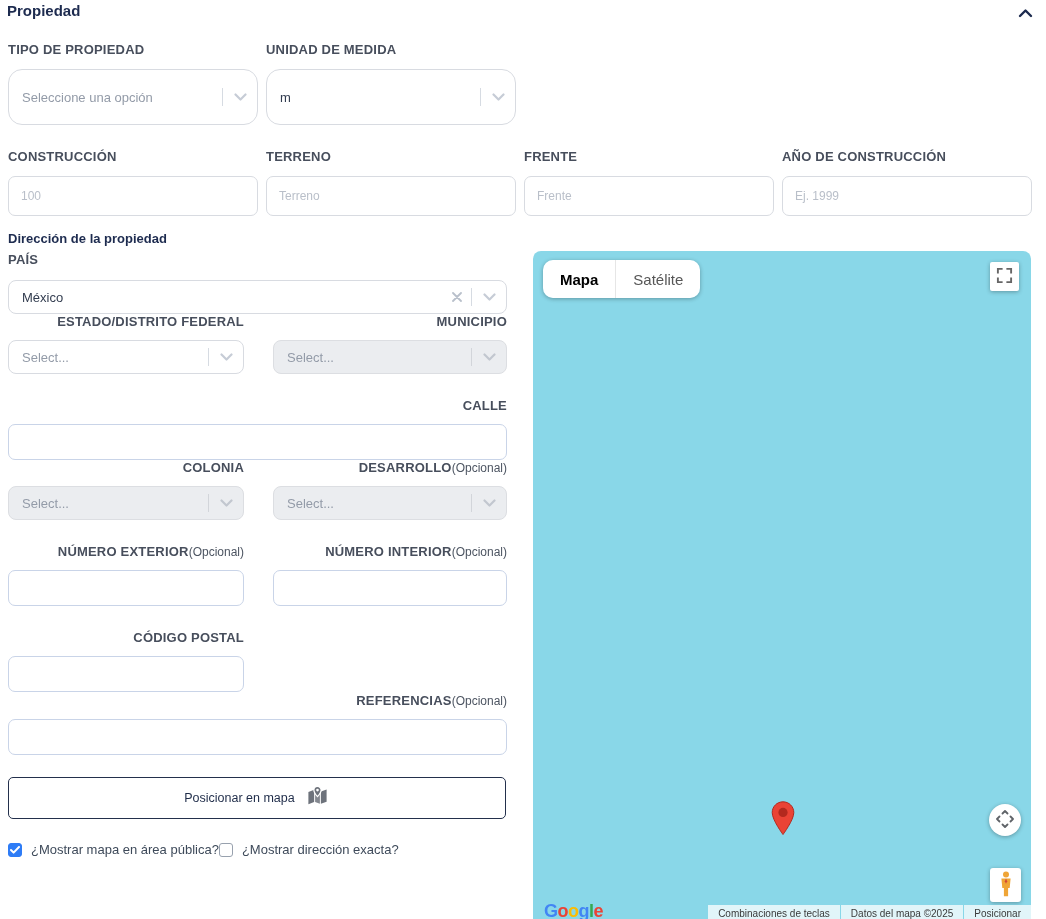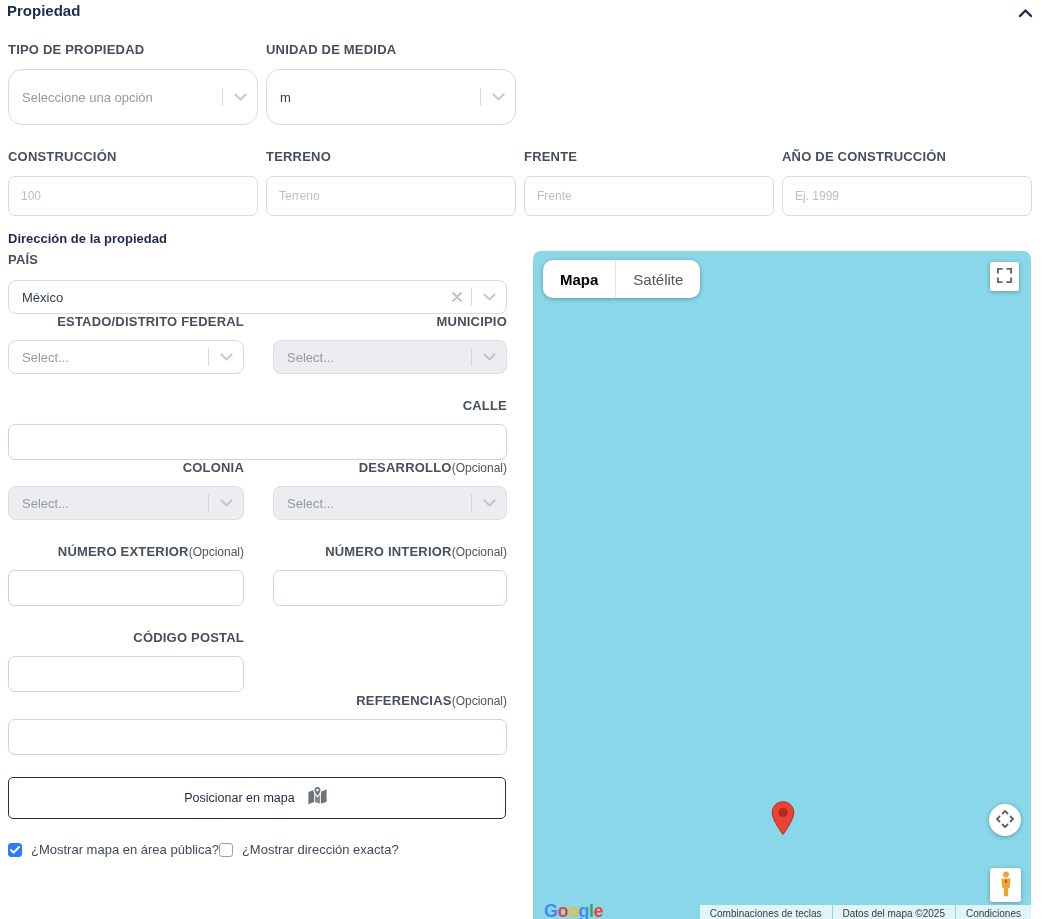--- a/index.html
+++ b/index.html
@@ -327,17 +327,17 @@
       </span>
     </button>
 
     <div class="glogo">
       <span class="g-blue">G</span><span class="g-red">o</span><span class="g-yellow">o</span><span class="g-blue">g</span><span class="g-green">l</span><span class="g-red">e</span>
     </div>
 
     <div class="map-attrib">
       <span>Combinaciones de teclas</span>
       <span>Datos del mapa ©2025</span>
-      <span>Condiciones</span>
+      <span>Posicionar</span>
     </div>
   </div>
 
 </div>
 
 </body></html>

